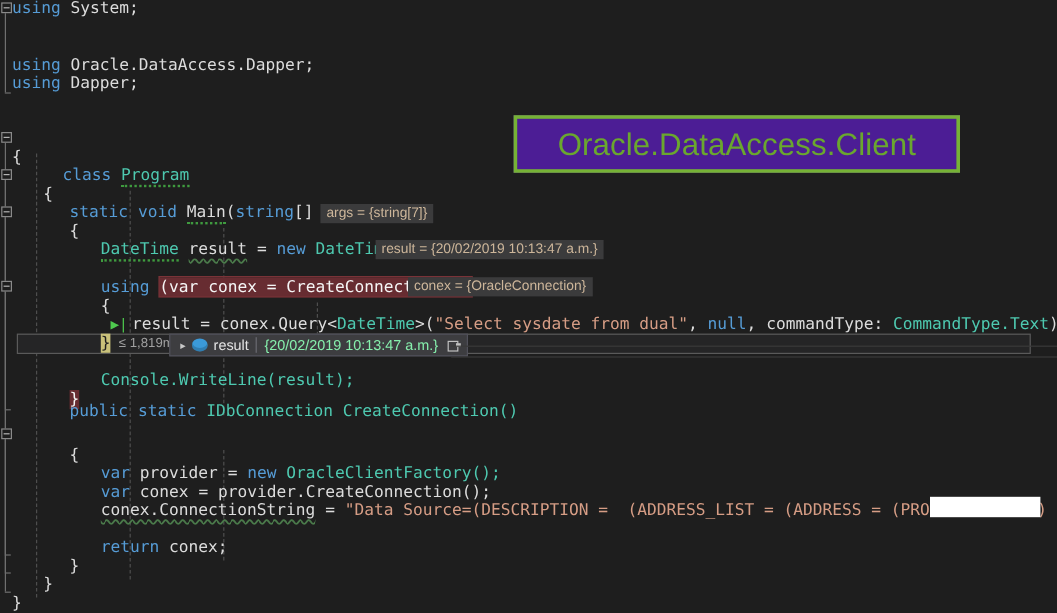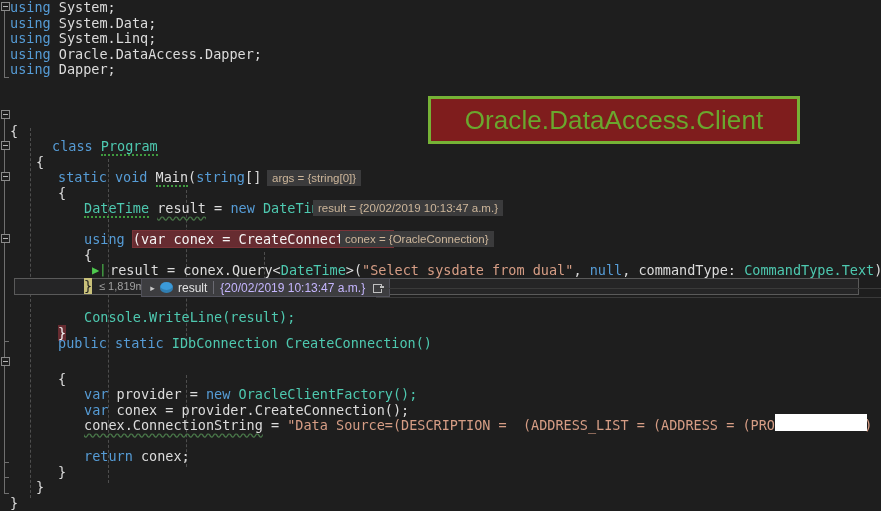--- a/index.html
+++ b/index.html
@@ -96,40 +96,40 @@
     white-space:nowrap; padding:0 4px;
   }
   .dt-exp { width:13px; text-align:center; color:#c8c8c8; font-size:9px; }
   .dt-ico {
     width:13px; height:11px; margin:0 3px 0 1px;
     background:#3b9ad9; border-radius:50%/46%;
     box-shadow: inset 0 -3px 0 rgba(0,0,0,.18);
   }
   .dt-name { padding:0 6px 0 2px; }
   .dt-sep { width:1px; height:13px; background:#6a6a72; }
-  .dt-val { padding:0 6px; color:#c4b5fd; }
+  .dt-val { padding:0 6px; color:#86efac; }
   .dt-pin {
     width:12px; height:11px; margin-left:2px; position:relative;
   }
   .dt-pin::before{
     content:""; position:absolute; left:0; top:2px; width:7px; height:7px;
     border:1px solid #c0c0c0;
   }
   .dt-pin::after{
     content:""; position:absolute; left:7px; top:4px; width:4px; height:3px;
     background:#c0c0c0;
   }
 
   
   .redact { position:absolute; background:#ffffff; }
 
   
   .callout {
     position:absolute;
-    background:#7f1d1d;
+    background:#4c1d95;
     border:3px solid #76b236;
     color:#6aa72e;
     font-family:"Liberation Sans",sans-serif;
     display:flex; align-items:center; justify-content:center;
     letter-spacing:.1px;
   }
 
   
   .hsplit { position:absolute; height:1px; background:#3a3a3a; }
 </style>
@@ -168,22 +168,20 @@
   <div class="iguide" style="left:108px;top:159px;height:324px;"></div>
   <div class="iguide" style="left:186px;top:190px;height:156px;"></div>
   <div class="iguide" style="left:186px;top:375px;height:92px;"></div>
   <div class="iguide" style="left:264px;top:252px;height:42px;"></div>
 
   <div class="curline-box" style="top:278px;width:845px;"></div>
 
   <div class="code">
 
     <div class="ln" style="top:0px;left:10px;"><span class="kw">using</span> <span class="pln">System;</span></div>
-    <div class="ln" style="top:15.5px;left:10px;"><span class="kw">using</span> <span class="pln">System.Data;</span></div>
-    <div class="ln" style="top:31px;left:10px;"><span class="kw">using</span> <span class="pln">System.Linq;</span></div>
     <div class="ln" style="top:46.5px;left:10px;"><span class="kw">using</span> <span class="pln">Oracle.DataAccess.Dapper;</span></div>
     <div class="ln" style="top:62px;left:10px;"><span class="kw">using</span> <span class="pln">Dapper;</span></div>
 
     <div class="ln" style="top:123.5px;left:10px;"><span class="punc">{</span></div>
 
     <div class="ln" style="top:139px;left:36px;margin-left:16px;"><span class="kw">class</span> <span class="cls squiggle-g">Program</span></div>
     <div class="ln" style="top:154.5px;left:36px;"><span class="punc">{</span></div>
 
     <div class="ln" style="top:170px;left:58px;"><span class="kw">static</span> <span class="kw">void</span> <span class="pln squiggle-g">Main</span><span class="punc">(</span><span class="kw">string</span><span class="punc">[]</span> <span class="pln">args</span><span class="punc">)</span></div>
     <div class="ln" style="top:185.5px;left:58px;"><span class="punc">{</span></div>
@@ -209,21 +207,21 @@
     <div class="ln" style="top:418px;left:84px;"><span class="pln squiggle-w">conex.ConnectionString</span> <span class="punc">=</span> <span class="str">"Data Source=(DESCRIPTION =  (ADDRESS_LIST = (ADDRESS = (PROTOCOL = TCP) (HOST = </span></div>
 
     <div class="ln" style="top:449px;left:84px;text-align:right;"><span class="kw">return</span> <span class="pln">conex;</span></div>
     <div class="ln" style="top:464.5px;left:58px;"><span class="punc">}</span></div>
     <div class="ln" style="top:480px;left:36px;"><span class="punc">}</span></div>
     <div class="ln" style="top:495.5px;left:10px;"><span class="punc">}</span></div>
   </div>
 
   <div class="redact" style="left:775px;top:414px;width:92px;height:17px;"></div>
 
-  <div class="dbgchip" style="left:267px;top:170px;">args = {string[0]}</div>
+  <div class="dbgchip" style="left:267px;top:170px;">args = {string[7]}</div>
   <div class="dbgchip" style="left:313px;top:200px;">result = {20/02/2019 10:13:47 a.m.}</div>
   <div class="dbgchip" style="left:340px;top:231px;">conex = {OracleConnection}</div>
 
   <div class="perftip" style="left:96px;top:278px;">≤ 1,819ms</div>
 
   <div class="datatip" style="left:141px;top:278px;">
     <span class="dt-exp">▸</span>
     <span class="dt-ico"></span>
     <span class="dt-name">result</span>
     <span class="dt-sep"></span>

